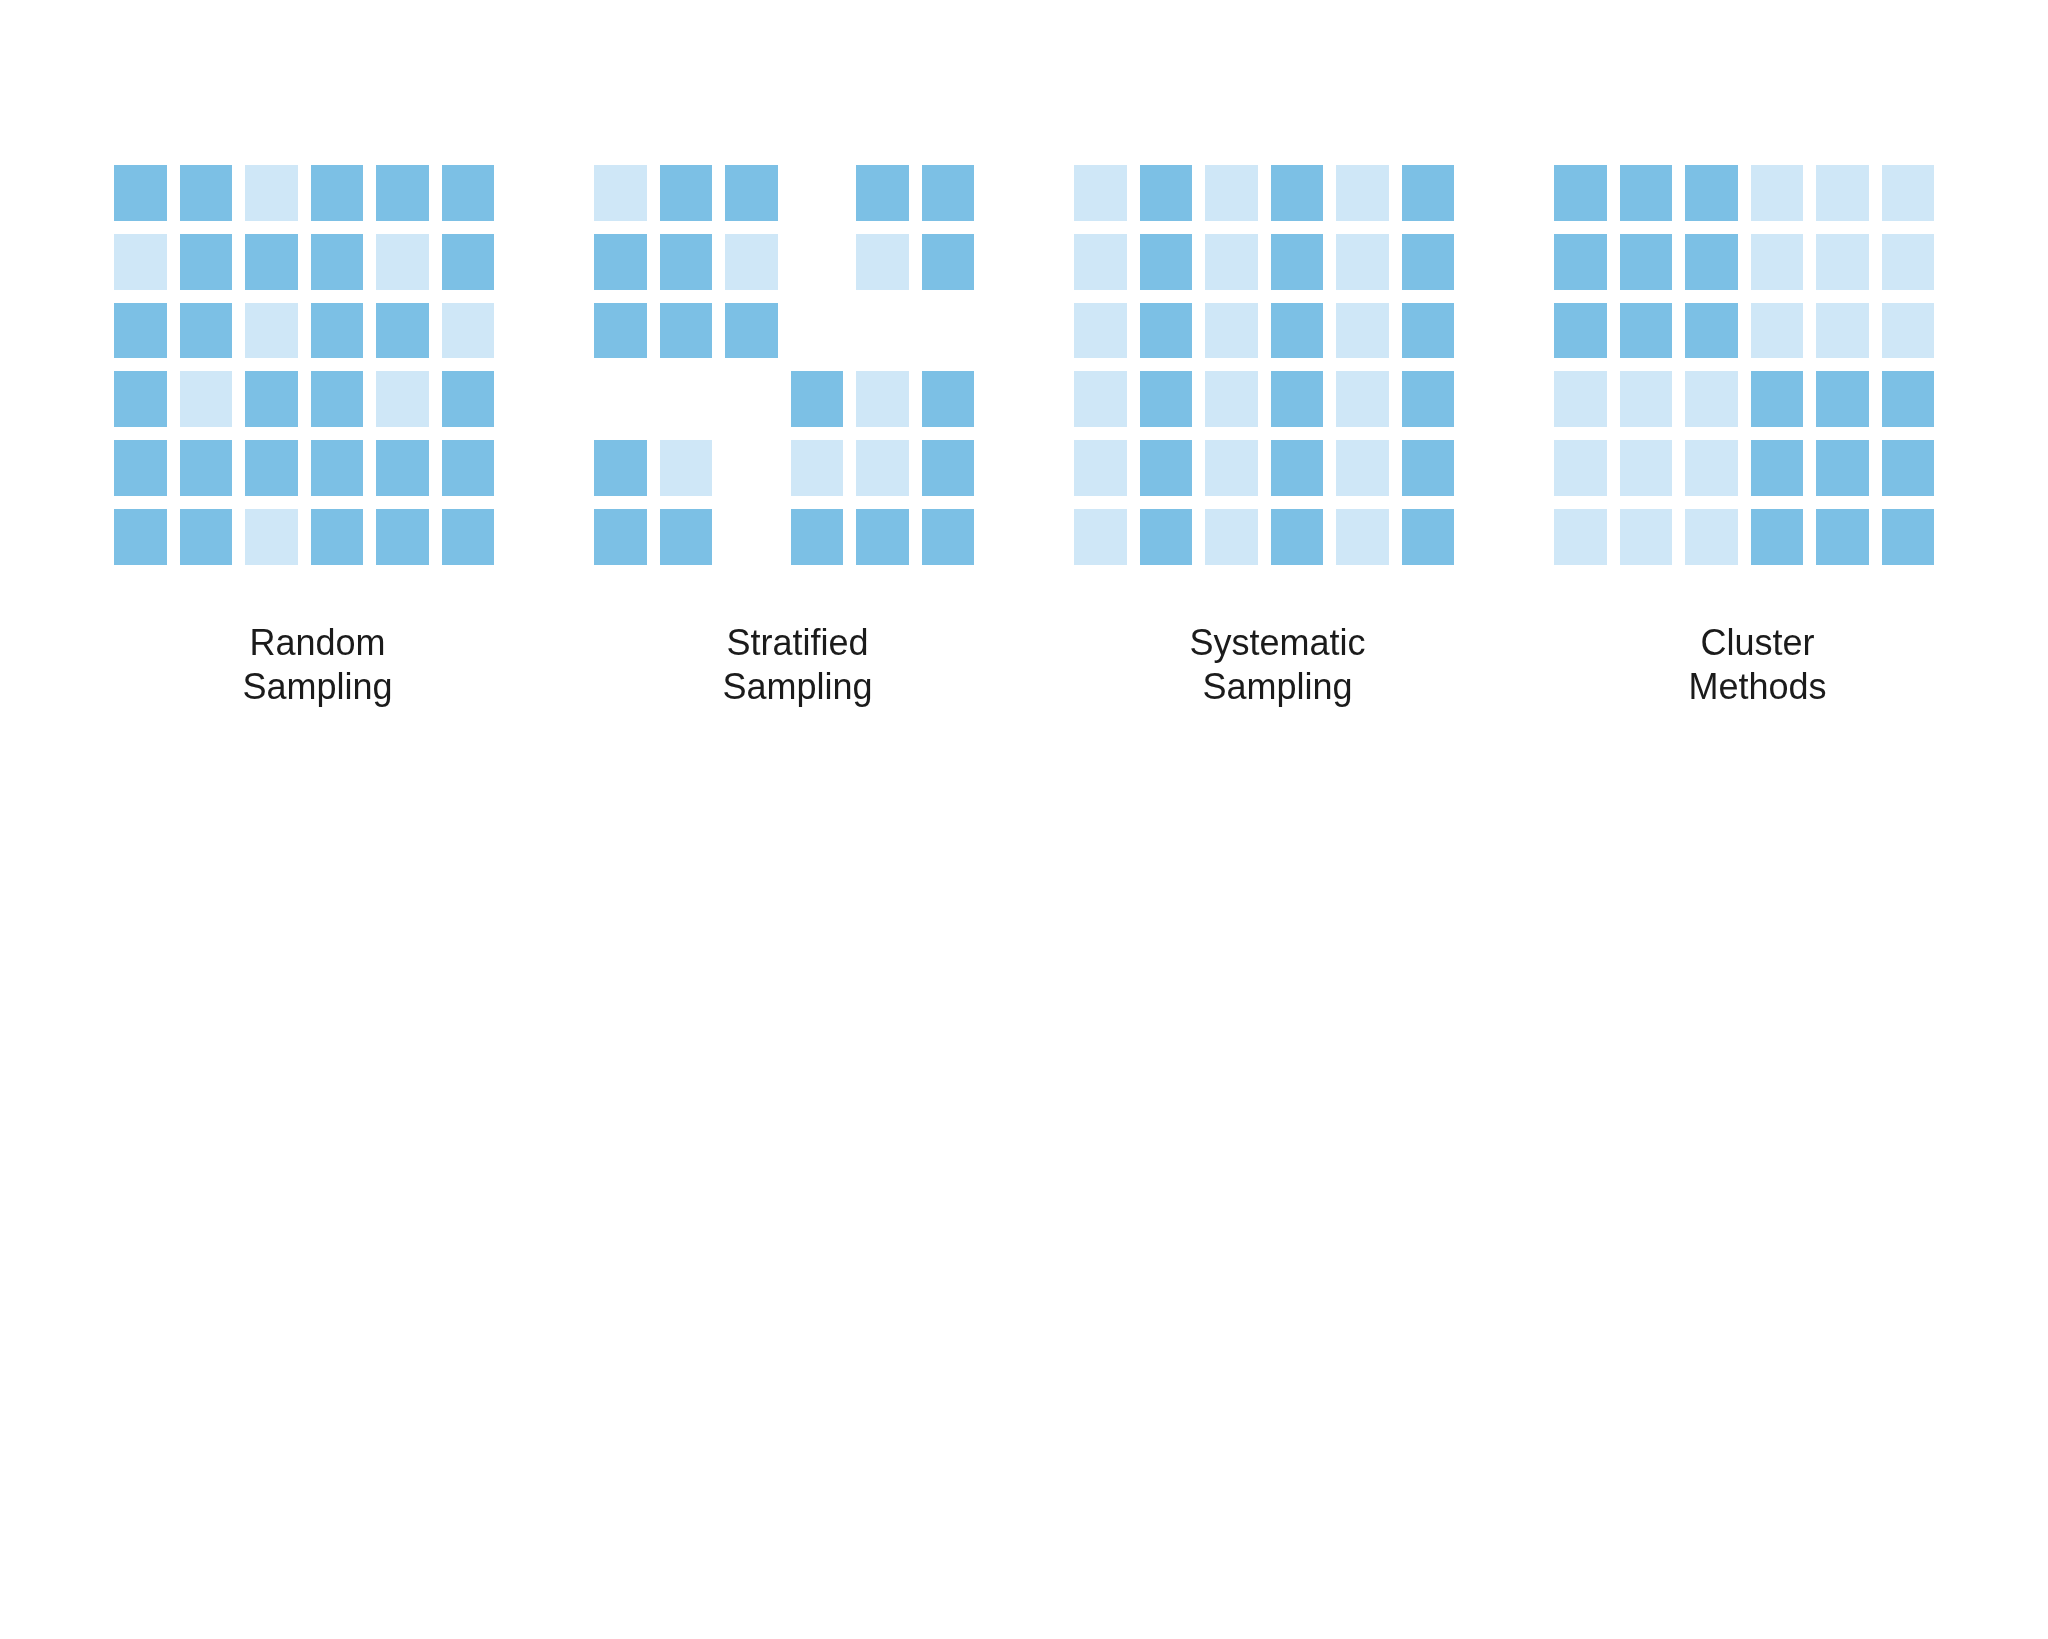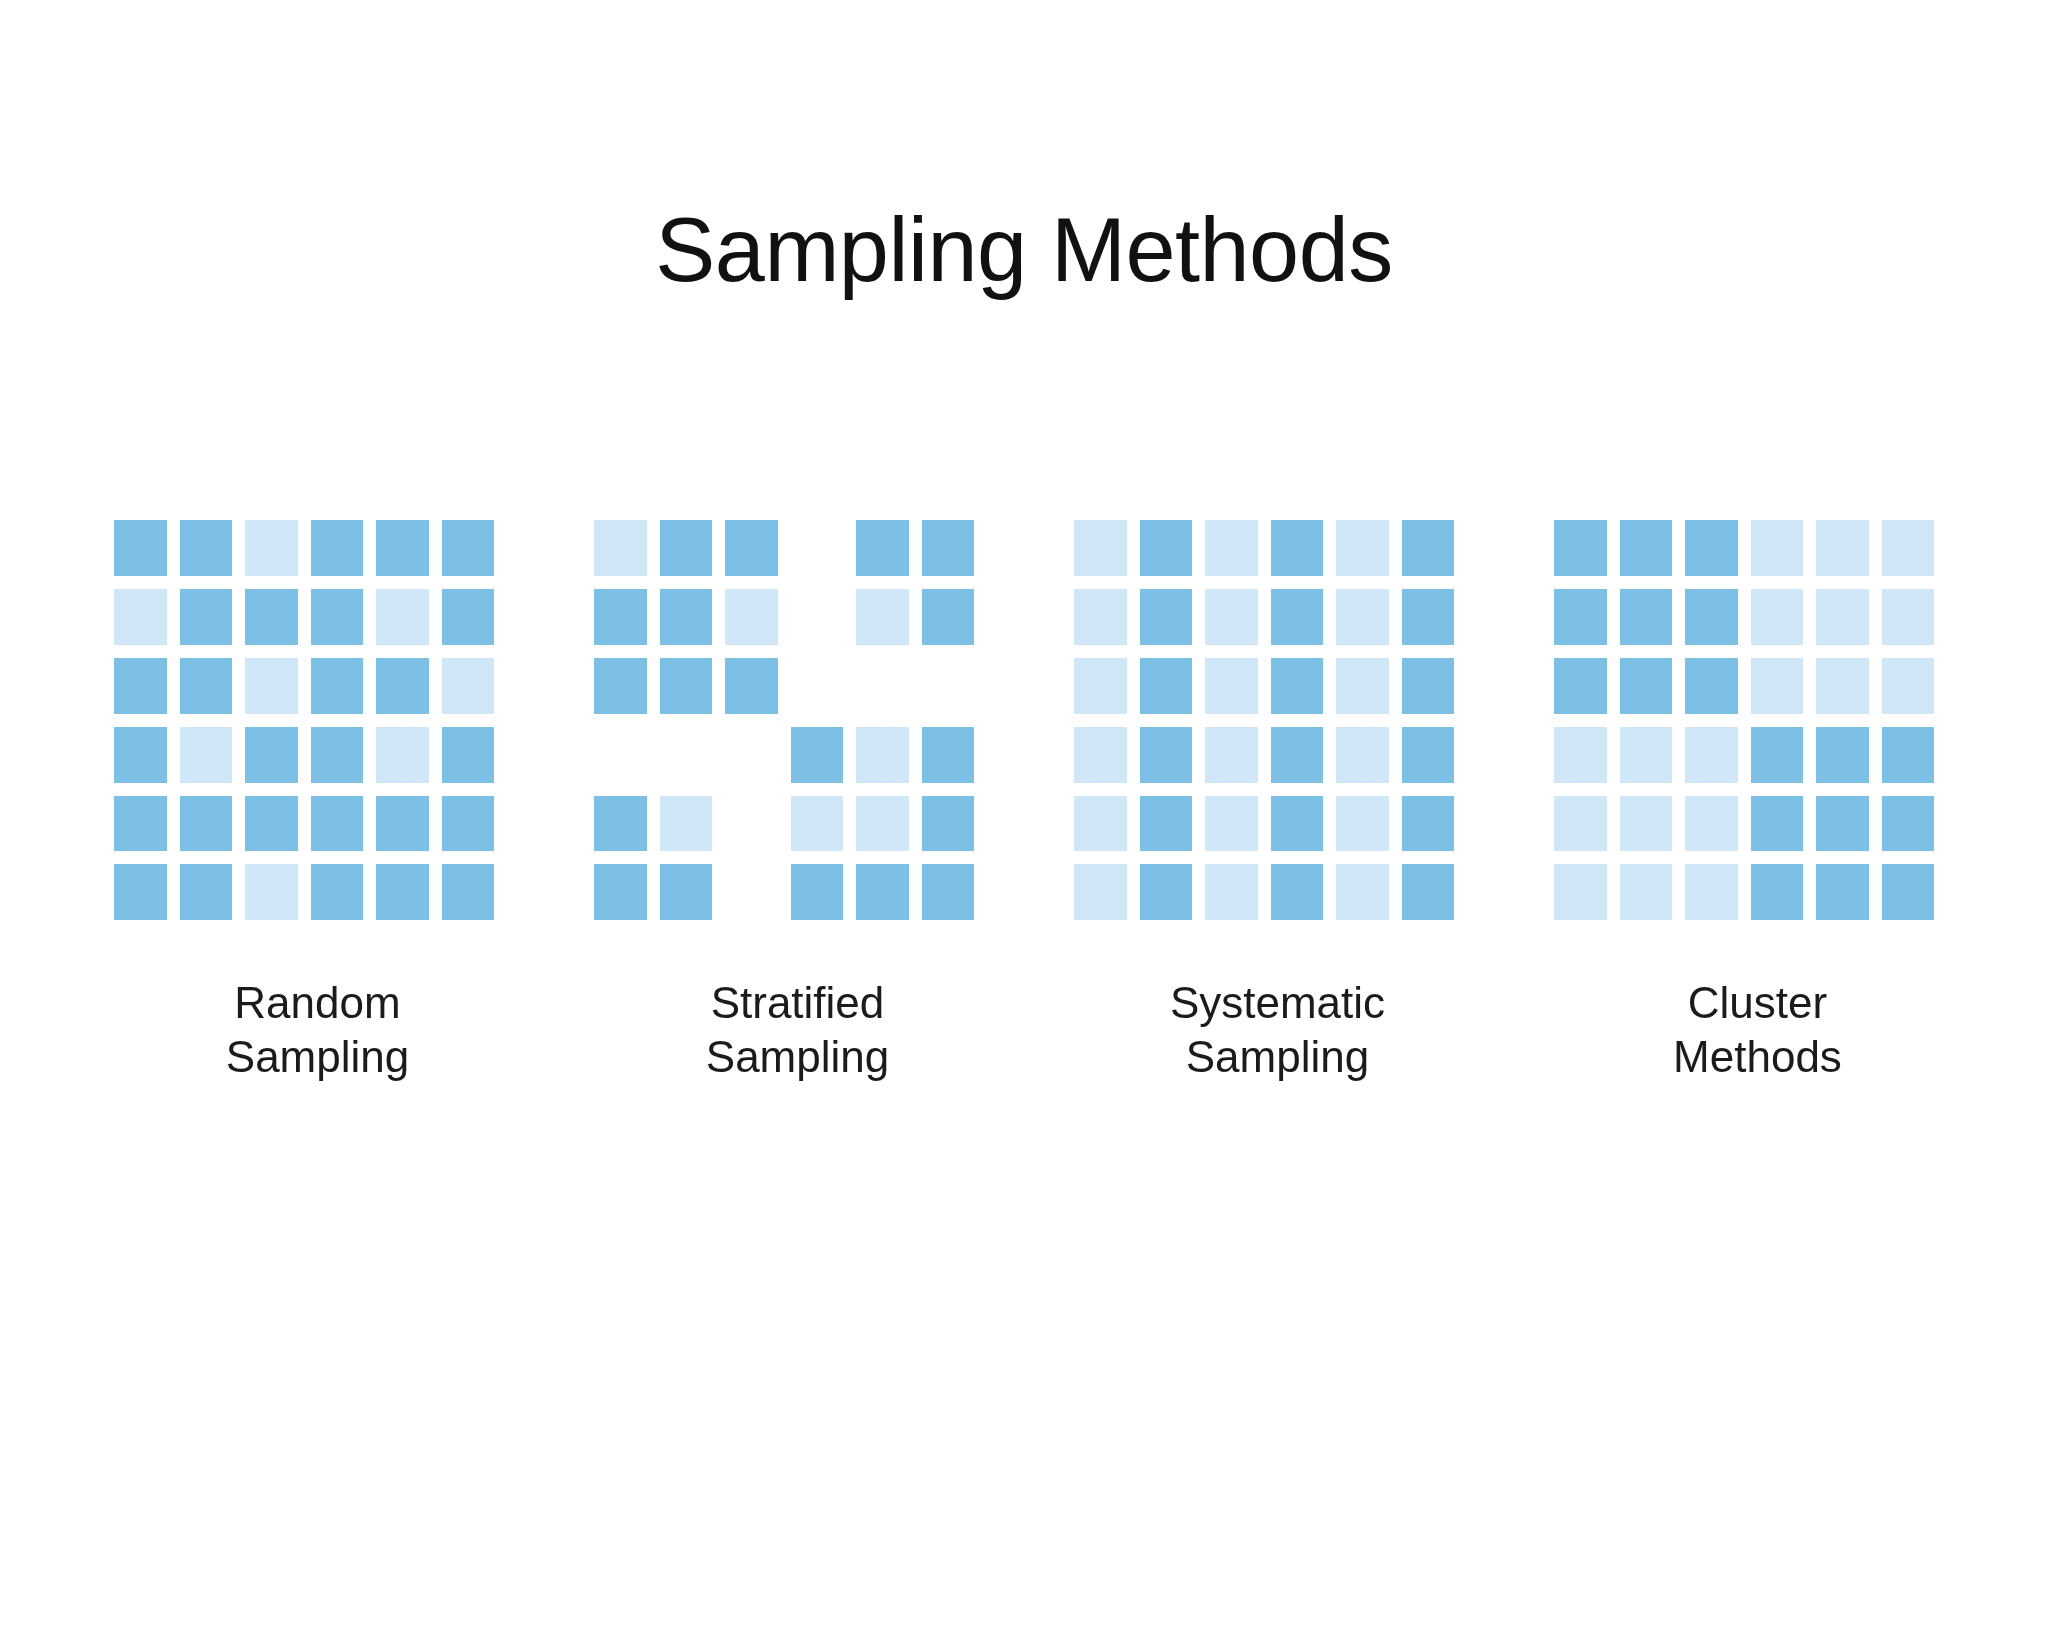--- a/index.html
+++ b/index.html
@@ -66,35 +66,34 @@
   .cell {
     width: 100%;
     height: 100%;
   }
   .cell.d { background: #7cc0e5; }
   .cell.l { background: #cfe7f7; }
   .cell.e { background: transparent; }
 
   .panel-label {
     margin-top: 56px;
-    font-size: 44px;
+    font-size: 36px;
     line-height: 1.22;
     font-weight: 400;
     color: #1b1b1b;
     text-align: center;
     white-space: pre-line;
     margin-left: 27px;
   }
 </style>
 </head>
 <body>
 
 <div id="infographic">
 
-  <h1 id="page-title">Sampling Methods</h1>
 
   <div id="panels">
       <div class="panel">
         <div class="grid">
           <div class="cell d"></div>
           <div class="cell d"></div>
           <div class="cell l"></div>
           <div class="cell d"></div>
           <div class="cell d"></div>
           <div class="cell d"></div>

